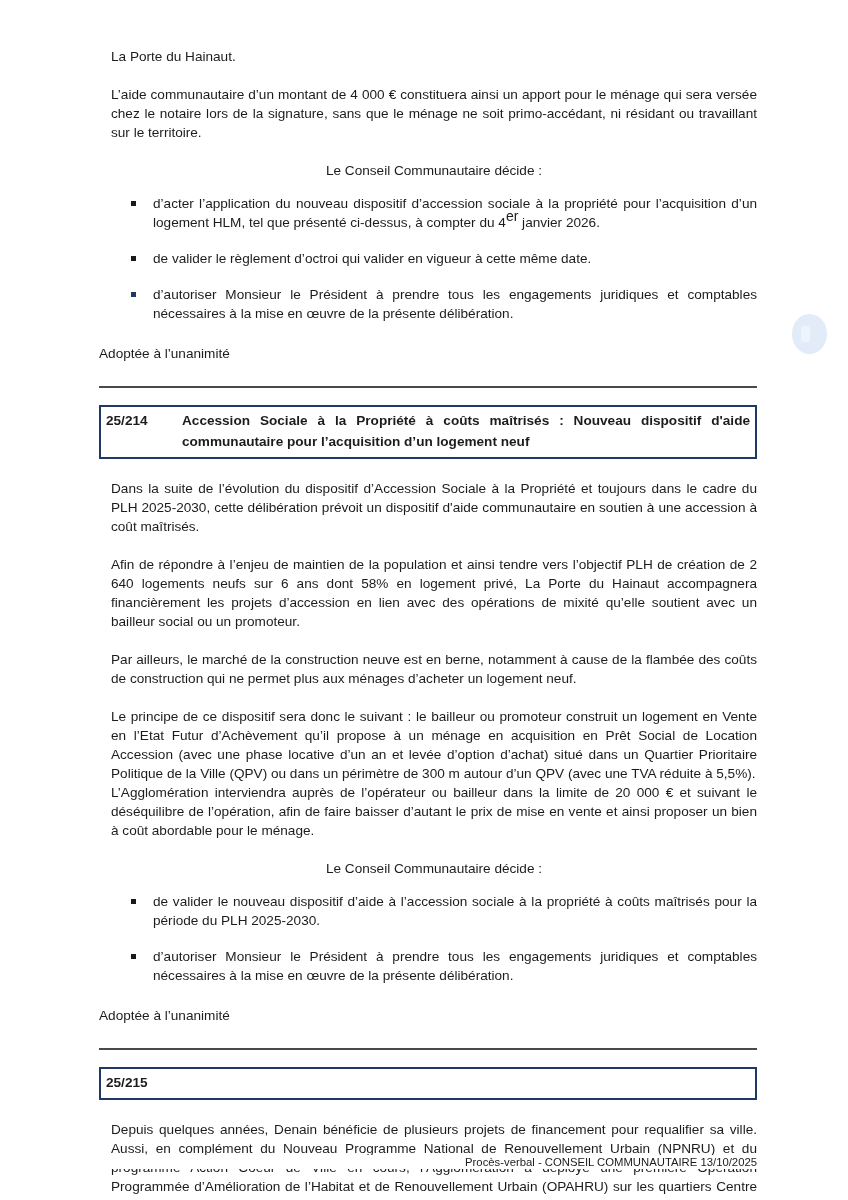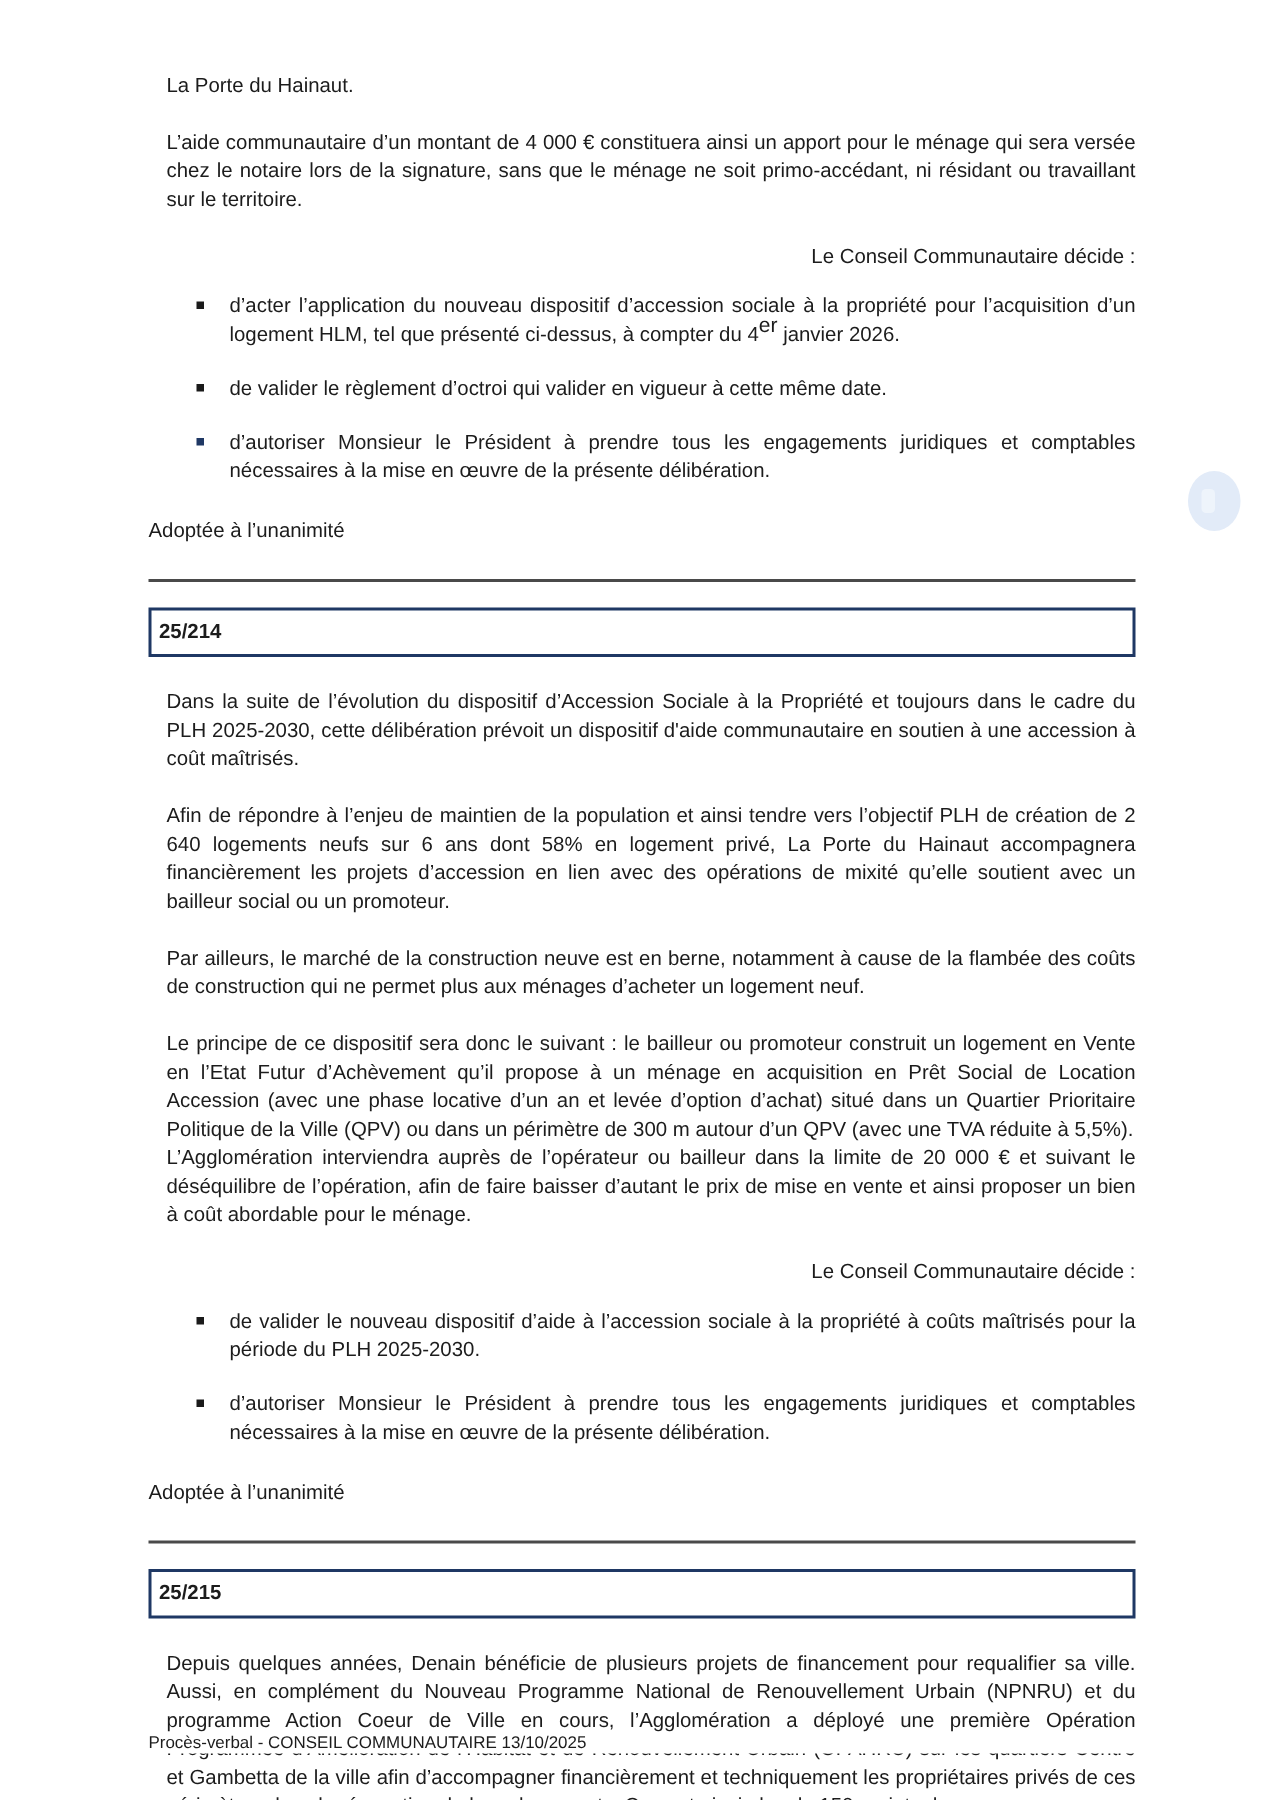--- a/index.html
+++ b/index.html
@@ -6,37 +6,37 @@
   html,body { background:#ffffff; }
   body {
     width:848px; height:1200px; position:relative; overflow:hidden;
     font-family:"Liberation Sans","DejaVu Sans",sans-serif;
     color:#1c1c1c; font-size:13.6px; line-height:19px;
   }
   .page { position:absolute; left:99px; top:47px; width:658px; }
   .para { text-align:justify; margin:0 0 19px 12px; }
   .para.nojust { text-align:left; }
   .para.tight { margin-bottom:0; }
-  .decide { text-align:right; margin-bottom:14px; }
+  .decide { text-align:center; margin-bottom:14px; }
   ul.bullets { list-style:none; margin:0 0 2px 0; padding:0; }
   ul.bullets li { position:relative; padding-left:54px; text-align:justify; margin-bottom:17px; }
   .marker { position:absolute; left:32px; top:7px; width:4.5px; height:4.5px; background:#1a1a1a; }
   .marker.navy { background:#1f3864; width:5px; height:5px; }
   .adopted { margin-top:21px; text-align:left; }
   hr.rule { border:none; border-top:2px solid #4a4a4a; margin:23px 0 17px 0; }
   .secbox {
     border:2.5px solid #1f3864; display:flex; padding:3px 5px 5px 5px;
     font-weight:bold; line-height:21px; margin-bottom:20px;
   }
   .secnum { width:76px; flex:0 0 76px; }
   .sectitle { flex:1; text-align:justify; }
   sup { font-size:14px; vertical-align:super; line-height:0; }
   .footer {
     position:absolute; left:99px; top:1155px; width:658px;
-    font-size:11.3px; line-height:14px; background:#ffffff; text-align:left;
+    font-size:11.3px; line-height:14px; background:#ffffff; text-align:right;
   }
   .annotation {
     position:absolute; left:792px; top:314px; width:35px; height:40px;
     border-radius:50%; background:#e2ebf8;
   }
   .annotation .glyph {
     position:absolute; left:9px; top:12px; width:9px; height:16px;
     border-radius:3px; background:#eef4fb;
   }
 </style>
@@ -65,20 +65,21 @@
       <span>d’autoriser Monsieur le Président à prendre tous les engagements juridiques et comptables nécessaires à la mise en œuvre de la présente délibération.</span>
     </li>
   </ul>
 
   <p class="adopted">Adoptée à l’unanimité</p>
 
   <hr class="rule">
 
   <div class="secbox">
     <span class="secnum">25/214</span>
+    <span class="sectitle">Accession Sociale à la Propriété à coûts maîtrisés : Nouveau dispositif d'aide communautaire pour l’acquisition d’un logement neuf</span>
   </div>
 
   <p class="para">Dans la suite de l’évolution du dispositif d’Accession Sociale à la Propriété et toujours dans le cadre du PLH 2025-2030, cette délibération prévoit un dispositif d'aide communautaire en soutien à une accession à coût maîtrisés.</p>
   <p class="para">Afin de répondre à l’enjeu de maintien de la population et ainsi tendre vers l’objectif PLH de création de 2 640 logements neufs sur 6 ans dont 58% en logement privé, La Porte du Hainaut accompagnera financièrement les projets d’accession en lien avec des opérations de mixité qu’elle soutient avec un bailleur social ou un promoteur.</p>
   <p class="para">Par ailleurs, le marché de la construction neuve est en berne, notamment à cause de la flambée des coûts de construction qui ne permet plus aux ménages d’acheter un logement neuf.</p>
   <p class="para tight">Le principe de ce dispositif sera donc le suivant : le bailleur ou promoteur construit un logement en Vente en l’Etat Futur d’Achèvement qu’il propose à un ménage en acquisition en Prêt Social de Location Accession (avec une phase locative d’un an et levée d’option d’achat) situé dans un Quartier Prioritaire Politique de la Ville (QPV) ou dans un périmètre de 300 m autour d’un QPV (avec une TVA réduite à 5,5%).</p>
   <p class="para">L’Agglomération interviendra auprès de l’opérateur ou bailleur dans la limite de 20 000 € et suivant le déséquilibre de l’opération, afin de faire baisser d’autant le prix de mise en vente et ainsi proposer un bien à coût abordable pour le ménage.</p>
 
   <p class="para decide">Le Conseil Communautaire décide :</p>
 

